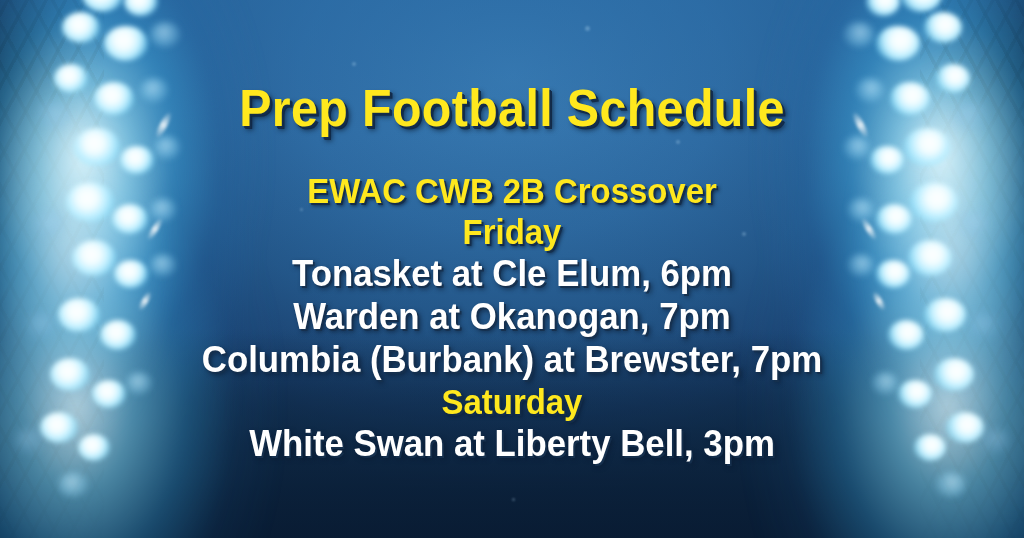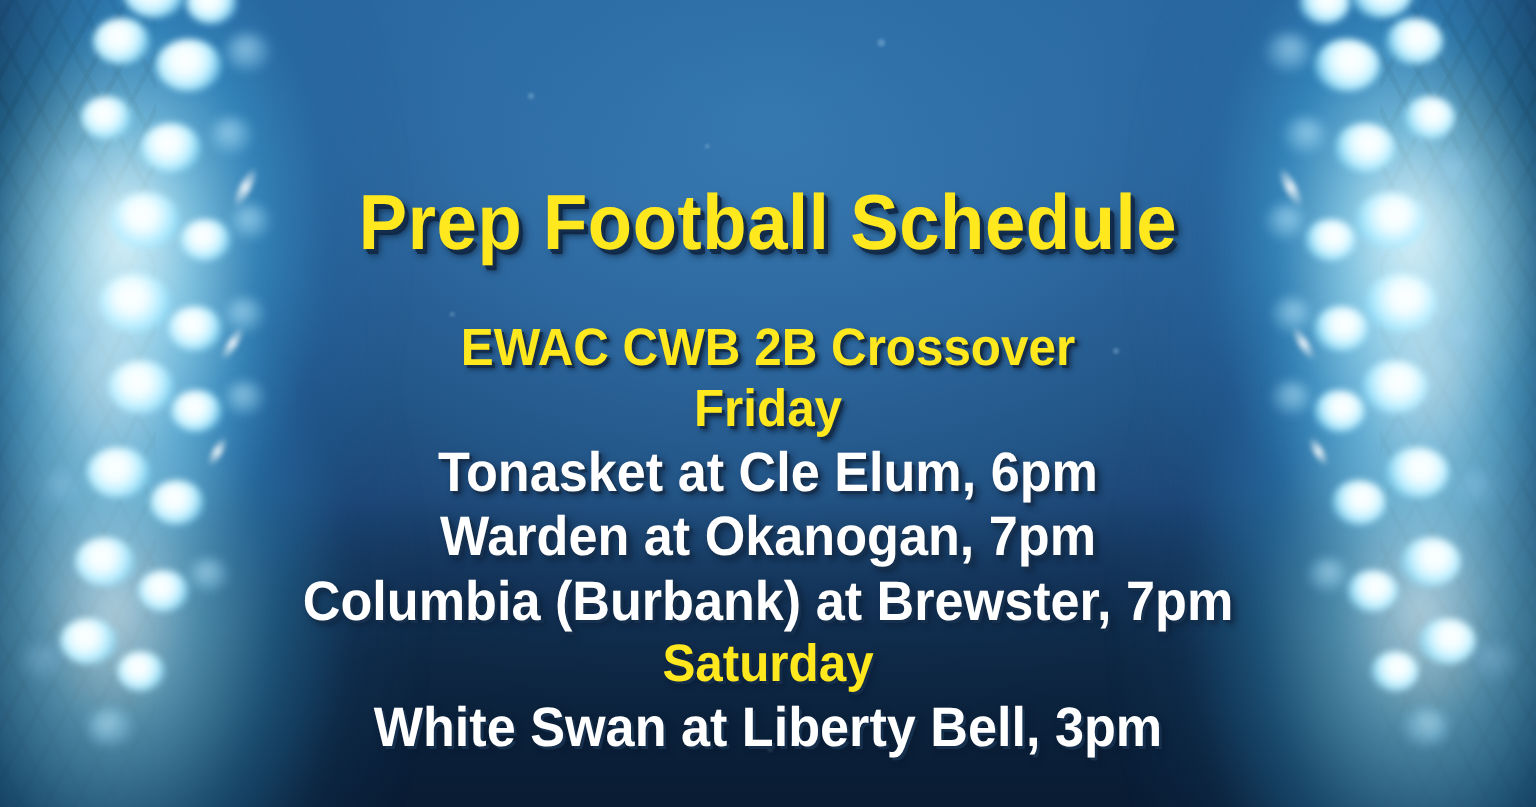--- a/index.html
+++ b/index.html
@@ -138,21 +138,20 @@
     background: rgba(190,225,250,0.30);
     filter: blur(1px);
   }
 
   
   .text-stack {
     position: absolute;
     inset: 0;
     z-index: 40;
     text-align: center;
-    margin-top: 41px;
   }
 
   .headline {
     position: absolute;
     top: 82px;
     left: 0;
     right: 0;
     font-size: 52px;
     line-height: 1;
     font-weight: 700;

